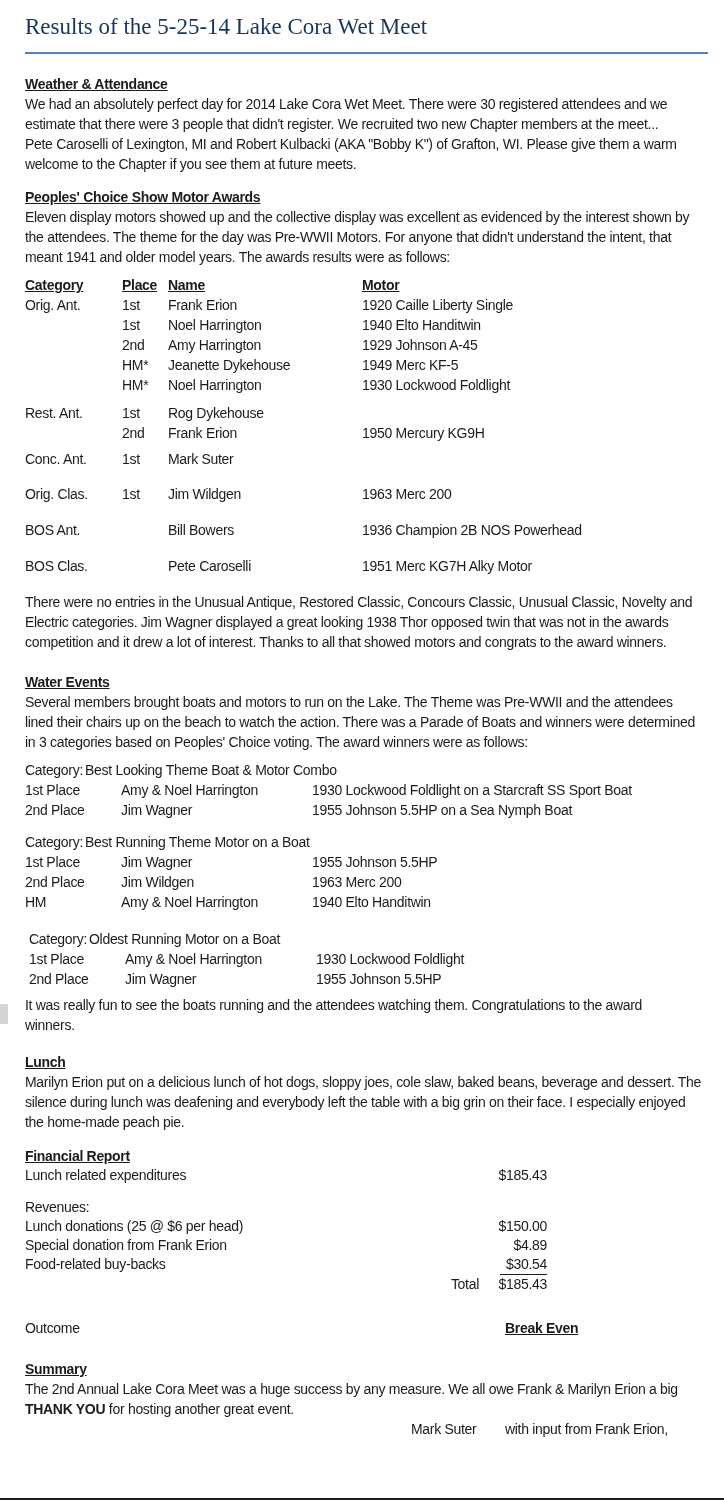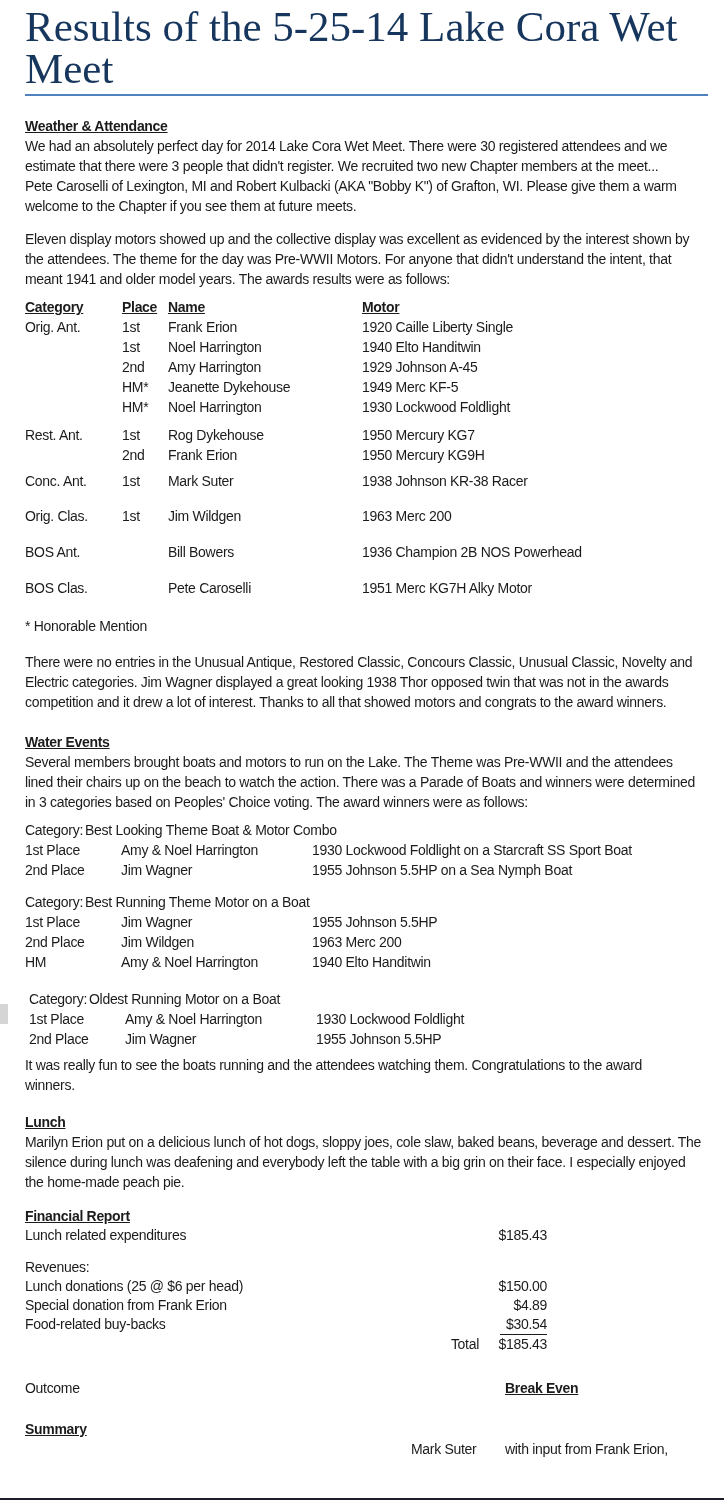--- a/index.html
+++ b/index.html
@@ -4,21 +4,21 @@
 <style>
   html,body{margin:0;padding:0;}
   body{
     width:724px;height:1500px;background:#ffffff;overflow:hidden;position:relative;
     font-family:"Liberation Sans",sans-serif;font-size:14px;line-height:20px;
     letter-spacing:-0.3px;color:#1b1b1b;
   }
   .page{box-sizing:border-box;width:724px;padding:6px 6px 0 25px;}
   .title-block{border-bottom:2px solid #4F81BD;padding-bottom:4px;margin-right:10px;}
   .doc-title{
-    font-family:"Liberation Serif",serif;font-weight:normal;font-size:43px;line-height:42px;
+    font-family:"Liberation Serif",serif;font-weight:normal;font-size:23px;line-height:42px;
     color:#17365D;letter-spacing:0;margin:0;
   }
   .heading{font-weight:bold;text-decoration:underline;margin-top:12px;}
   .para{white-space:pre-line;}
   .sec-weather{margin-top:20px;}
   .sec-awards{margin-top:13px;}
   .sec-water{margin-top:20px;}
   .sec-lunch{margin-top:17px;}
   .sec-financial{margin-top:14px;}
   .sec-summary{margin-top:21px;}
@@ -69,20 +69,21 @@
 
   <div class="sec-weather">
     <div class="heading">Weather &amp; Attendance</div>
     <div class="para">We had an absolutely perfect day for 2014 Lake Cora Wet Meet. There were 30 registered attendees and we
 estimate that there were 3 people that didn't register. We recruited two new Chapter members at the meet...
 Pete Caroselli of Lexington, MI and Robert Kulbacki (AKA "Bobby K") of Grafton, WI. Please give them a warm
 welcome to the Chapter if you see them at future meets.</div>
   </div>
 
   <div class="sec-awards">
+    <div class="heading">Peoples' Choice Show Motor Awards</div>
     <div class="para">Eleven display motors showed up and the collective display was excellent as evidenced by the interest shown by
 the attendees. The theme for the day was Pre-WWII Motors. For anyone that didn't understand the intent, that
 meant 1941 and older model years. The awards results were as follows:</div>
 
     <div class="award-table">
       <div class="award-row award-header">
         <span>Category</span>
         <span>Place</span>
         <span>Name</span>
         <span>Motor</span>
@@ -119,36 +120,34 @@
           <span>Noel Harrington</span>
           <span>1930 Lockwood Foldlight</span>
         </div>
       </div>
 
       <div class="ag2">
         <div class="award-row">
           <span>Rest. Ant.</span>
           <span>1st</span>
           <span>Rog Dykehouse</span>
-          <span>1950 Mercury KG7</span>
         </div>
         <div class="award-row">
           <span></span>
           <span>2nd</span>
           <span>Frank Erion</span>
           <span>1950 Mercury KG9H</span>
         </div>
       </div>
 
       <div class="ag3">
         <div class="award-row">
           <span>Conc. Ant.</span>
           <span>1st</span>
           <span>Mark Suter</span>
-          <span>1938 Johnson KR-38 Racer</span>
         </div>
       </div>
 
       <div class="ag4">
         <div class="award-row">
           <span>Orig. Clas.</span>
           <span>1st</span>
           <span>Jim Wildgen</span>
           <span>1963 Merc 200</span>
         </div>
@@ -166,21 +165,20 @@
       <div class="ag6">
         <div class="award-row">
           <span>BOS Clas.</span>
           <span></span>
           <span>Pete Caroselli</span>
           <span>1951 Merc KG7H Alky Motor</span>
         </div>
       </div>
     </div>
 
-    <div class="footnote">* Honorable Mention</div>
     <div class="para closing">There were no entries in the Unusual Antique, Restored Classic, Concours Classic, Unusual Classic, Novelty and
 Electric categories. Jim Wagner displayed a great looking 1938 Thor opposed twin that was not in the awards
 competition and it drew a lot of interest. Thanks to all that showed motors and congrats to the award winners.</div>
   </div>
 
   <div class="sec-water">
     <div class="heading">Water Events</div>
     <div class="para">Several members brought boats and motors to run on the Lake. The Theme was Pre-WWII and the attendees
 lined their chairs up on the beach to watch the action. There was a Parade of Boats and winners were determined
 in 3 categories based on Peoples' Choice voting. The award winners were as follows:</div>
@@ -296,20 +294,24 @@
     </div>
 
     <div class="outcome-row">
       <span>Outcome</span>
       <span class="outcome-value">Break Even</span>
     </div>
   </div>
 
   <div class="sec-summary">
     <div class="heading">Summary</div>
+    <div>
+      <div>The 2nd Annual Lake Cora Meet was a huge success by any measure. We all owe Frank &amp; Marilyn Erion a big</div>
+      <div><span class="bold">THANK YOU</span><span> for hosting another great event.</span></div>
+    </div>
     <div class="signature">
       <span class="sig-name">Mark Suter</span>
       <span class="sig-credit1">with input from Frank Erion,</span>
 
     </div>
   </div>
 
 </div>
 
 <div class="left-artifact"></div>

